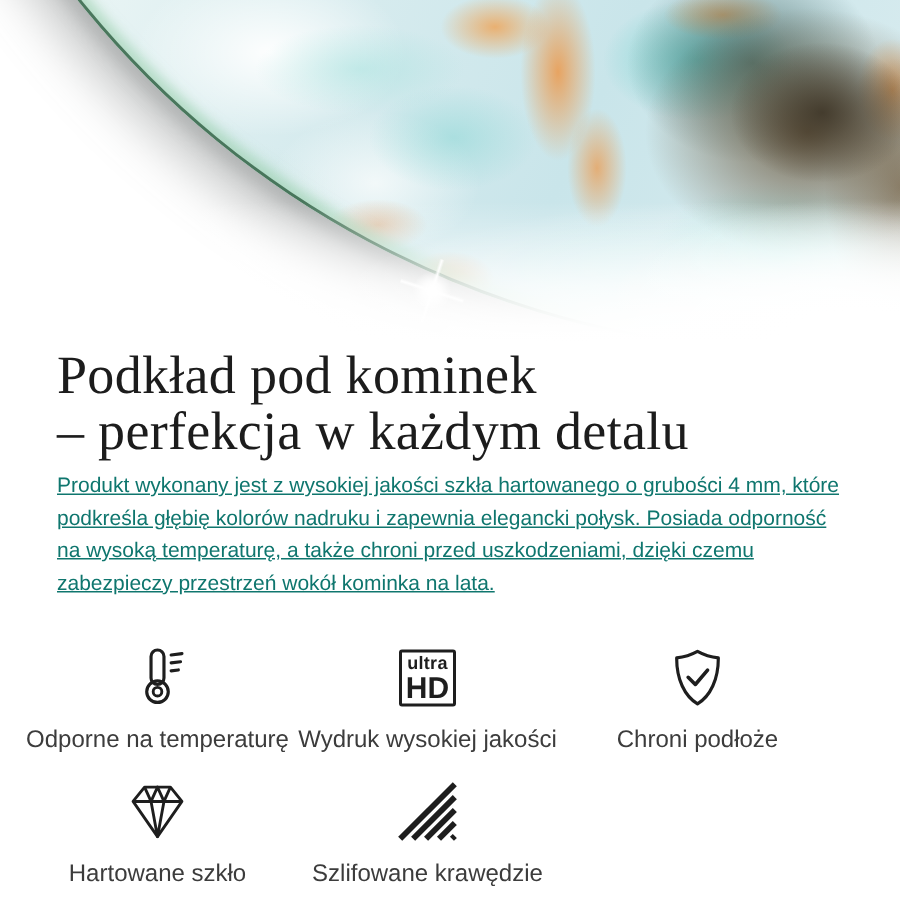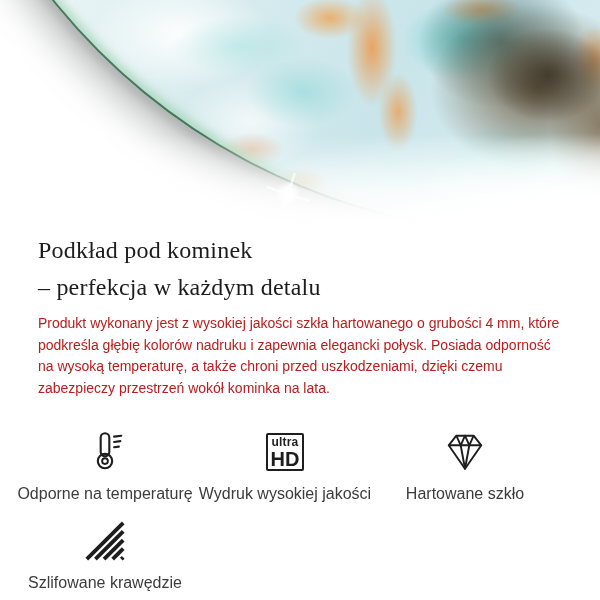--- a/index.html
+++ b/index.html
@@ -57,25 +57,25 @@
       radial-gradient(circle at 50% 50%, rgba(255,255,255,1) 0 3px, rgba(255,255,255,0.85) 6px, rgba(255,255,255,0) 13px),
       linear-gradient(to right, rgba(255,255,255,0) 46%, rgba(255,255,255,0.95) 50%, rgba(255,255,255,0) 54%),
       linear-gradient(to bottom, rgba(255,255,255,0) 46%, rgba(255,255,255,0.95) 50%, rgba(255,255,255,0) 54%);
     transform:rotate(18deg);
   }
 
   
   .content{padding:0 40px 0 38px;}
   .title{
     font-family:"Liberation Serif", serif;font-weight:400;
-    font-size:24px;line-height:37px;margin:0;color:#1c1c1c;letter-spacing:0.2px;
+    font-size:36px;line-height:37px;margin:0;color:#1c1c1c;letter-spacing:0.2px;
   }
   .title span{display:block;}
   .desc{
-    margin:7px 0 0;font-size:14px;line-height:21.5px;color:#b91c1c;max-width:525px;
+    margin:7px 0 0;font-size:14px;line-height:21.5px;color:#0f766e;max-width:525px;text-decoration:underline;
   }
 
   
   .features{
     margin-top:29px;padding:0 45px 0 15px;
     display:grid;grid-template-columns:1fr 1fr 1fr;row-gap:14px;
   }
   .feature{display:flex;flex-direction:column;align-items:center;}
   .feature .icon-box{height:48px;display:flex;align-items:center;justify-content:center;}
   .feature .label{margin-top:9px;font-size:16px;color:#3c3c3c;white-space:nowrap;}
@@ -129,20 +129,29 @@
     <div class="feature">
       <div class="icon-box">
         <div class="hd-box">
           <span class="ultra">ultra</span>
           <span class="hd">HD</span>
         </div>
       </div>
       <div class="label">Wydruk wysokiej jakości</div>
     </div>
 
+    <div class="feature">
+      <div class="icon-box">
+        <svg width="46" height="46" viewBox="0 0 48 48" fill="none" stroke="#1e1e1e" stroke-width="2.2" stroke-linejoin="round" stroke-linecap="round">
+          <path d="M24,5.5 C28.5,8 33.5,9.5 38.5,10 C38.5,25 33,36.5 24,42 C15,36.5 9.5,25 9.5,10 C14.5,9.5 19.5,8 24,5.5 Z"></path>
+          <path d="M17.5,23.5 L22.5,28.5 L31,18.5" stroke-width="2.5"></path>
+        </svg>
+      </div>
+      <div class="label">Chroni podłoże</div>
+    </div>
 
     <div class="feature">
       <div class="icon-box">
         <svg width="46" height="46" viewBox="0 0 48 48" fill="none" stroke="#1e1e1e" stroke-width="2" stroke-linejoin="round">
           <path d="M7,17 L15,7 L33,7 L41,17 L24,41.5 Z"></path>
           <line x1="7" y1="17" x2="41" y2="17"></line>
           <path d="M15,7 L19.5,17 L24,7 L28.5,17 L33,7"></path>
           <path d="M19.5,17 L24,41.5 L28.5,17"></path>
         </svg>
       </div>

